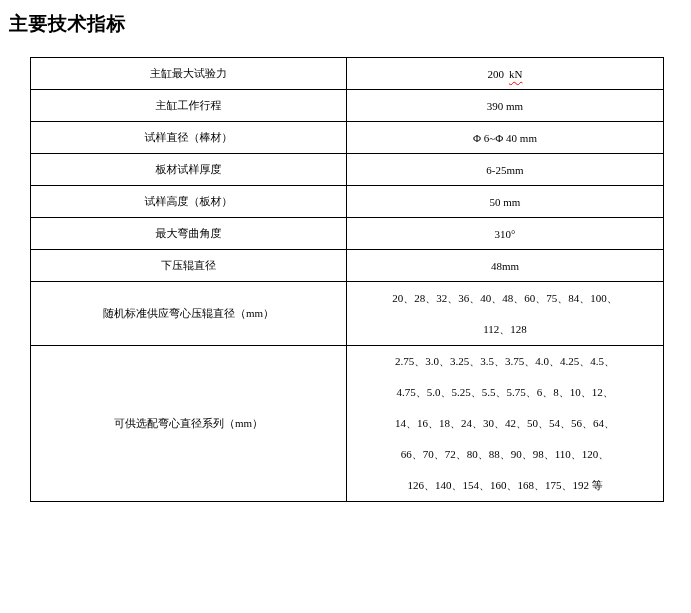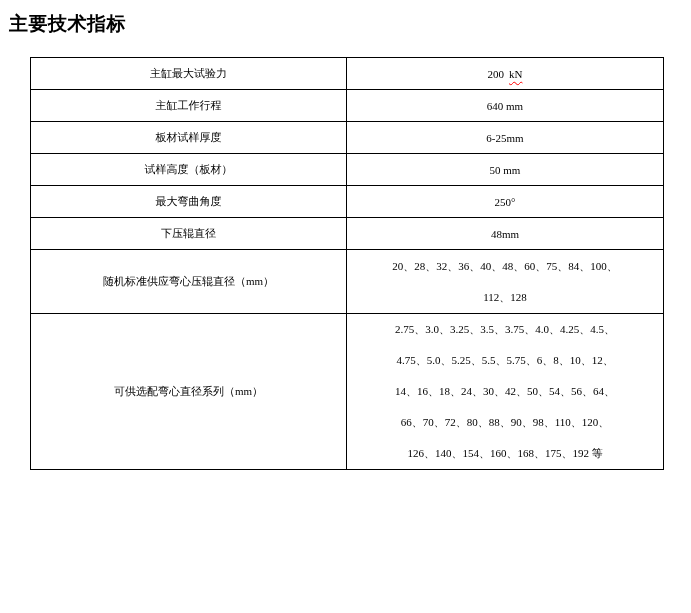--- a/index.html
+++ b/index.html
@@ -67,33 +67,37 @@
     </colgroup>
   <tbody>
     <tr class="r-single">
       <td>主缸最大试验力</td>
       <td>
         <span>200</span><span class="sq">kN</span>
       </td>
     </tr>
     <tr class="r-single">
       <td>主缸工作行程</td>
-      <td>640 mm</td>
+      <td>390 mm</td>
+    </tr>
+    <tr class="r-single">
+      <td>试样直径（棒材）</td>
+      <td>Φ 6~Φ 40 mm</td>
     </tr>
     <tr class="r-single">
       <td>板材试样厚度</td>
       <td>6-25mm</td>
     </tr>
     <tr class="r-single">
       <td>试样高度（板材）</td>
       <td>50 mm</td>
     </tr>
     <tr class="r-single">
       <td>最大弯曲角度</td>
-      <td>250°</td>
+      <td>310°</td>
     </tr>
     <tr class="r-single">
       <td>下压辊直径</td>
       <td>48mm</td>
     </tr>
     <tr class="r-two">
       <td>随机标准供应弯心压辊直径（mm）</td>
       <td class="nums">20、28、32、36、40、48、60、75、84、100、
 112、128</td>
     </tr>

